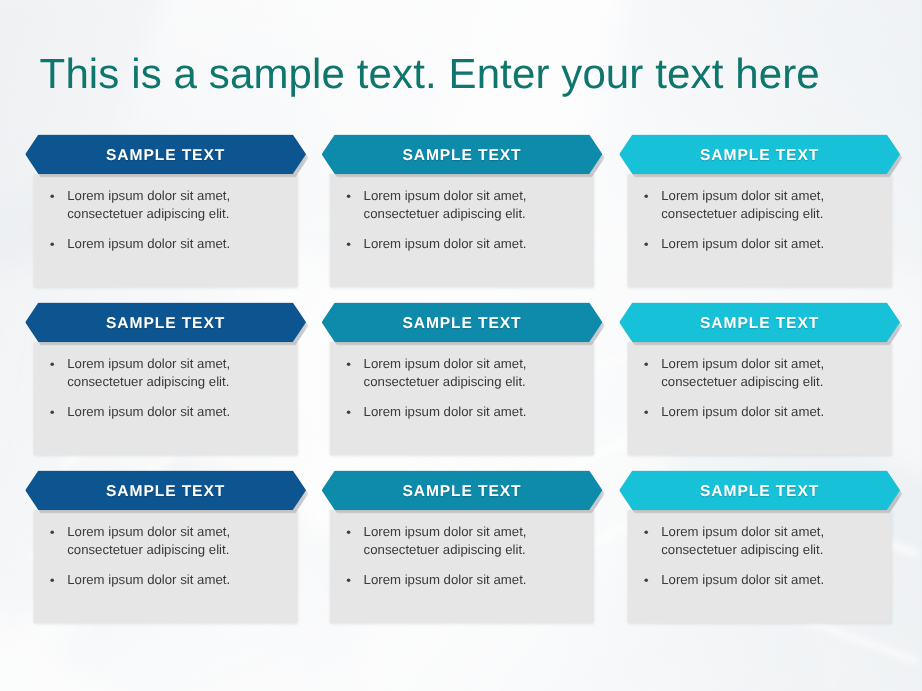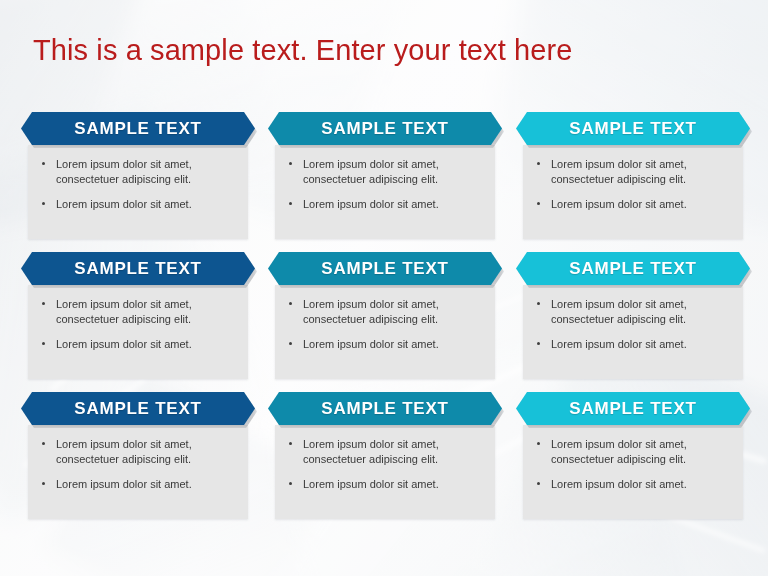--- a/index.html
+++ b/index.html
@@ -98,24 +98,24 @@
   .s6 { left: 430px; top: 300px; width: 160px; height: 3px; transform: rotate(-22deg); }
   .s7 { left: 600px; top: 520px; width: 170px; height: 4px; transform: rotate(20deg); }
   .bg-wash {
     background: linear-gradient(180deg, rgba(255,255,255,0.62) 0%, rgba(255,255,255,0.50) 40%, rgba(255,255,255,0.56) 100%);
   }
 
   
   #title {
     position: absolute;
     left: 33px;
-    top: 33px;
-    font-size: 29px;
+    top: 45px;
+    font-size: 35px;
     line-height: 34px;
-    color: #b91c1c;
+    color: #0f766e;
     letter-spacing: 0.1px;
     white-space: nowrap;
     font-weight: normal;
   }
 
   
   #grid {
     position: absolute;
     left: 0;
     top: 112px;
@@ -153,21 +153,21 @@
     height: 33px;
     width: 234px;
     background: rgba(60,70,80,0.28);
     -webkit-clip-path: polygon(0% 50%, 11px 0%, calc(100% - 11px) 0%, 100% 50%, calc(100% - 11px) 100%, 11px 100%);
     clip-path: polygon(0% 50%, 11px 0%, calc(100% - 11px) 0%, 100% 50%, calc(100% - 11px) 100%, 11px 100%);
     filter: blur(2.5px);
     z-index: 2;
   }
   .banner-label {
     color: #ffffff;
-    font-size: 17px;
+    font-size: 13px;
     font-weight: bold;
     letter-spacing: 0.75px;
     text-shadow: 0 1px 1px rgba(0,0,0,0.18);
     white-space: nowrap;
   }
 
   
   .card-body {
     position: relative;
     margin: 0 7px 0 7px;

